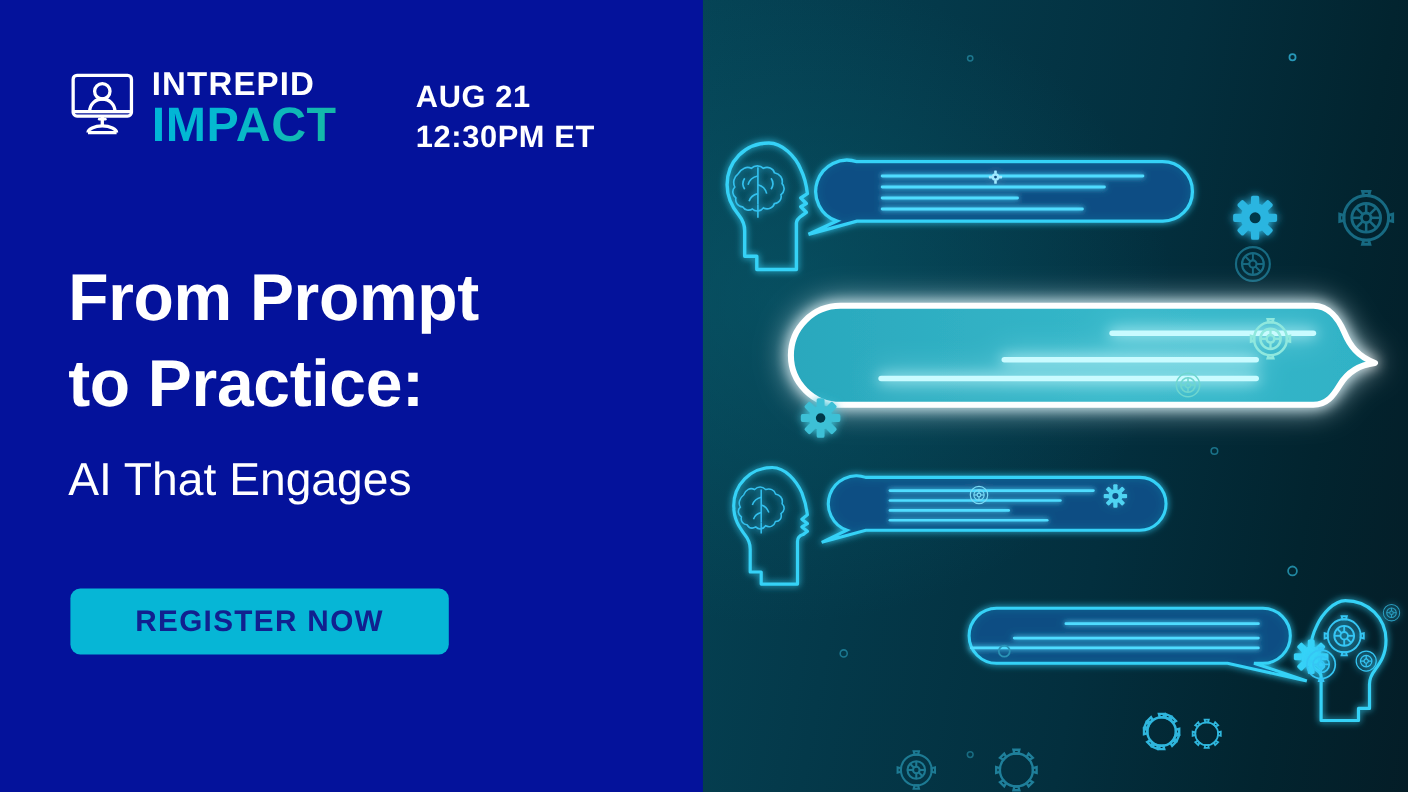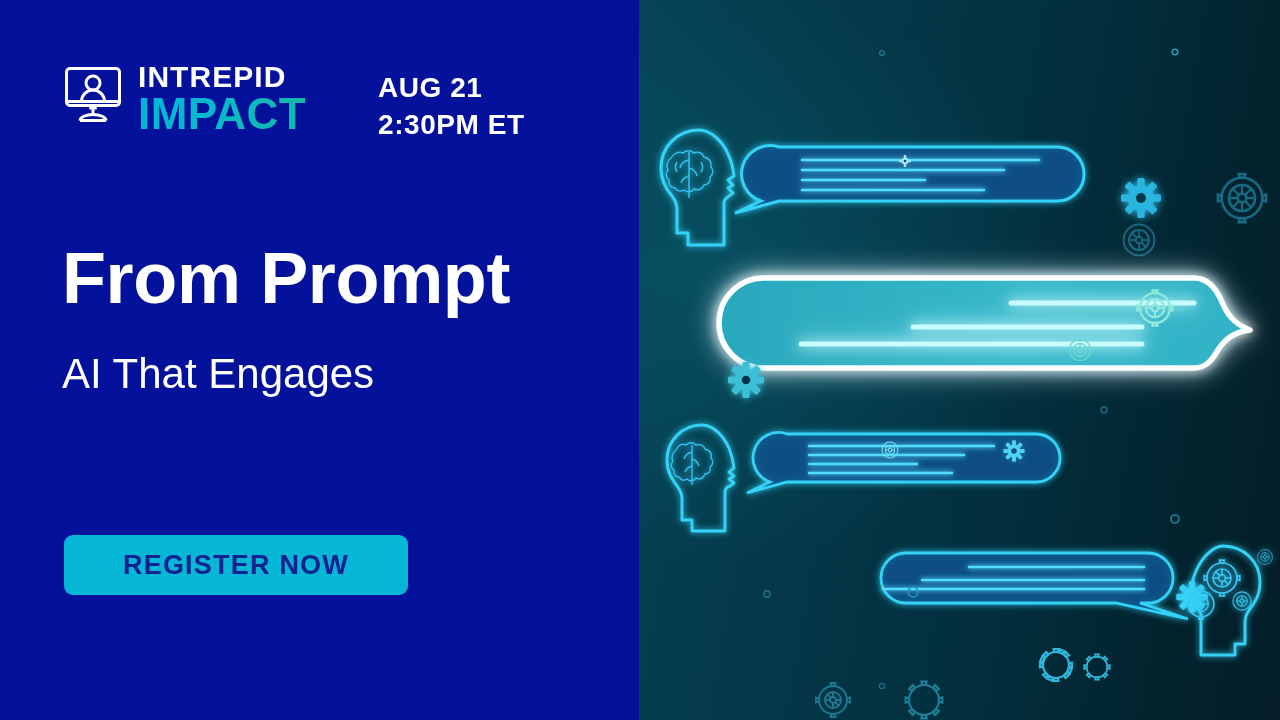--- a/index.html
+++ b/index.html
@@ -57,21 +57,21 @@
     letter-spacing:0.02em;
   }
   .event-when div { white-space:nowrap; }
 
   .headline {
     position:absolute;
     left:62px; top:232px;
     color:#ffffff;
   }
   .headline-main {
-    font-size:72px;
+    font-size:60px;
     font-weight:bold;
     line-height:1.3;
     letter-spacing:-0.005em;
   }
   .headline-main div { white-space:nowrap; }
   .headline-sub {
     font-size:42px;
     font-weight:300;
     line-height:1.25;
     margin-top:22px;
@@ -127,26 +127,27 @@
         </svg>
       </span>
       <span class="brand-words">
         <span class="brand-intrepid">INTREPID</span>
         <span class="brand-impact">IMPACT</span>
       </span>
     </div>
 
     <div class="event-when">
       <div>AUG 21</div>
-      <div>2:30PM ET</div>
+      <div>12:30PM ET</div>
     </div>
 
     <div class="headline">
       <div class="headline-main">
         <div>From Prompt</div>
+        <div>to Practice:</div>
       </div>
       <div class="headline-sub">AI That Engages</div>
     </div>
 
     <button class="cta-button">REGISTER NOW</button>
   </div>
 
   <div class="right-panel">
     <svg class="art" viewBox="0 0 641 720" xmlns="http://www.w3.org/2000/svg">
       <defs>

